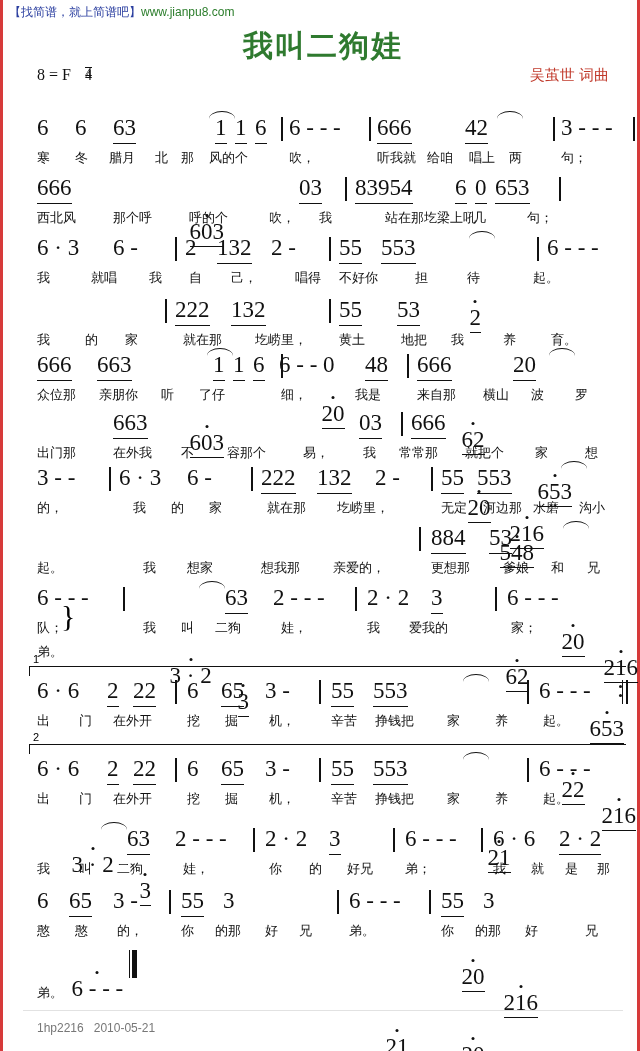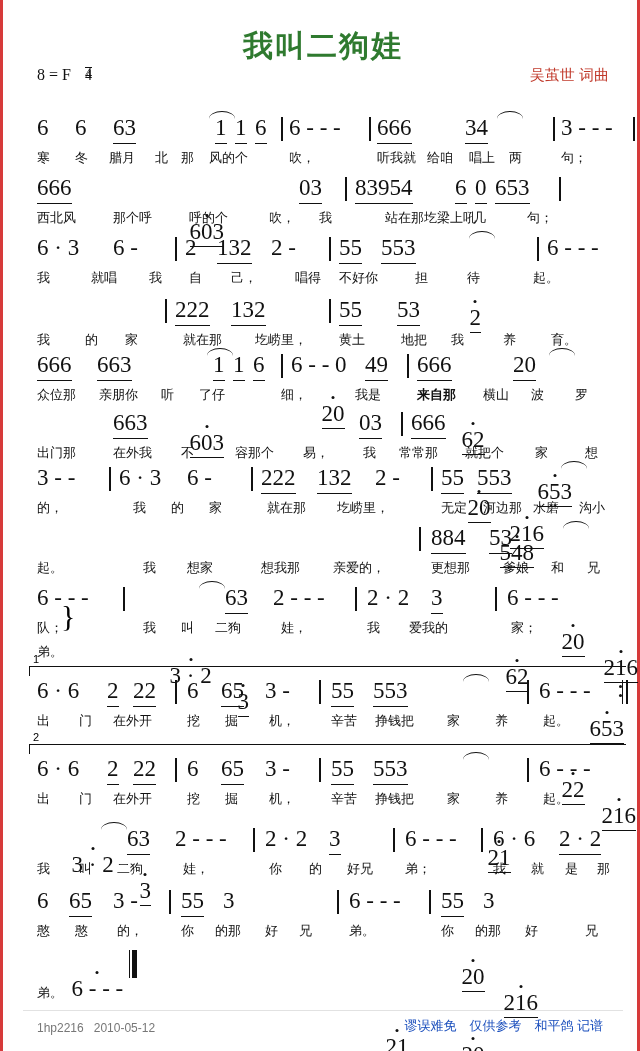--- a/index.html
+++ b/index.html
@@ -102,20 +102,23 @@
   }
   .footrule{
     position:absolute;bottom:40px;left:20px;width:600px;height:1px;background:#e2e2e2;
   }
 </style>
 </head>
 <body>
 
 <div class="page">
 
+  <div class="topbar">
+    <span>【找简谱，就上简谱吧】</span><span class="url">www.jianpu8.com</span>
+  </div>
 
   <div class="title">我叫二狗娃</div>
 
   <div class="keysig">
     <span>8 = F</span>
     <span class="frac">
       <span class="n">4</span>
       <span class="d">4</span>
     </span>
   </div>
@@ -129,21 +132,21 @@
       <span class="n u1" style="left:110px;">63</span>
       <span class="n u1 dotu" style="left:152px;">603</span>
       <span class="n u1" style="left:212px;">1</span>
       <span class="n u1" style="left:232px;">1</span>
       <span class="n u1" style="left:252px;">6</span>
       <span class="bar" style="left:278px;"></span>
       <span class="n" style="left:286px;">6 - - -</span>
       <span class="bar" style="left:366px;"></span>
       <span class="n u1" style="left:374px;">666</span>
       <span class="n u1 dotu" style="left:424px;">62</span>
-      <span class="n u1" style="left:462px;">34</span>
+      <span class="n u1" style="left:462px;">42</span>
       <span class="n u1 dotu" style="left:500px;">653</span>
       <span class="bar" style="left:550px;"></span>
       <span class="n" style="left:558px;">3 - - -</span>
       <span class="bar" style="left:630px;"></span>
       <span class="tie" style="left:206px;top:-4px;width:26px;"></span>
       <span class="tie" style="left:494px;top:-4px;width:26px;"></span>
     </div>
     <div class="lyrics">
       <span class="l" style="left:34px;">寒</span>
       <span class="l" style="left:72px;">冬</span>
@@ -241,57 +244,57 @@
 
   <div class="row" style="top:352px;">
     <div class="notes">
       <span class="n u1" style="left:34px;">666</span>
       <span class="n u1" style="left:94px;">663</span>
       <span class="n u1 dotu" style="left:152px;">603</span>
       <span class="n u1" style="left:210px;">1</span>
       <span class="n u1" style="left:230px;">1</span>
       <span class="n u1" style="left:250px;">6</span>
       <span class="bar" style="left:278px;"></span>
-      <span class="n" style="left:288px;text-align:right;">6 - - 0</span>
-      <span class="n u1" style="left:362px;">49</span>
+      <span class="n" style="left:276px;text-align:right;">6 - - 0</span>
+      <span class="n u1" style="left:362px;">48</span>
       <span class="bar" style="left:404px;"></span>
       <span class="n u1" style="left:414px;">666</span>
       <span class="n u1 dotu" style="left:468px;">62</span>
       <span class="n u1" style="left:510px;">20</span>
       <span class="n u1 dotu" style="left:552px;">653</span>
       <span class="tie" style="left:204px;top:-4px;width:26px;"></span>
       <span class="tie" style="left:546px;top:-4px;width:26px;"></span>
     </div>
     <div class="lyrics">
       <span class="l" style="left:34px;">众位那</span>
       <span class="l" style="left:96px;">亲朋你</span>
       <span class="l" style="left:158px;">听</span>
       <span class="l" style="left:196px;">了仔</span>
       <span class="l" style="left:278px;">细，</span>
       <span class="l" style="left:352px;">我是</span>
-      <span class="l" style="left:414px;font-weight:bold;">来自那</span>
+      <span class="l" style="left:414px;">来自那</span>
       <span class="l" style="left:480px;">横山</span>
       <span class="l" style="left:528px;">波</span>
       <span class="l" style="left:572px;">罗</span>
     </div>
   </div>
 
   <div class="row" style="top:410px;">
     <div class="notes">
       <span class="n u1" style="left:110px;">663</span>
       <span class="n u1" style="left:356px;">03</span>
       <span class="bar" style="left:398px;"></span>
       <span class="n u1" style="left:408px;">666</span>
       <span class="n u1 dotu" style="left:462px;">548</span>
     </div>
     <div class="lyrics">
       <span class="l" style="left:34px;">出门那</span>
       <span class="l" style="left:110px;">在外我</span>
       <span class="l" style="left:178px;">不</span>
-      <span class="l" style="left:232px;">容那个</span>
+      <span class="l" style="left:224px;">容那个</span>
       <span class="l" style="left:300px;">易，</span>
       <span class="l" style="left:360px;">我</span>
       <span class="l" style="left:396px;">常常那</span>
       <span class="l" style="left:462px;">就把个</span>
       <span class="l" style="left:532px;">家</span>
       <span class="l" style="left:582px;">想</span>
     </div>
   </div>
 
   <div class="row" style="top:465px;">
@@ -524,17 +527,16 @@
       <span class="n dotu" style="left:34px;">6 - - -</span>
       <span class="endbar" style="left:126px;"></span>
     </div>
     <div class="lyrics">
       <span class="l" style="left:34px;">弟。</span>
     </div>
   </div>
 
   <div class="footrule"></div>
   <div class="footer-left">
-    <span>1hp2216</span>&nbsp;&nbsp;&nbsp;<span>2010-05-12</span>
-  </div>
-  <div class="footer-right">谬误难免　仅供参考　和平鸽 记谱</div>
+    <span>1hp2216</span>&nbsp;&nbsp;&nbsp;<span>2010-05-21</span>
+  </div>
 
 </div>
 
 </body></html>

